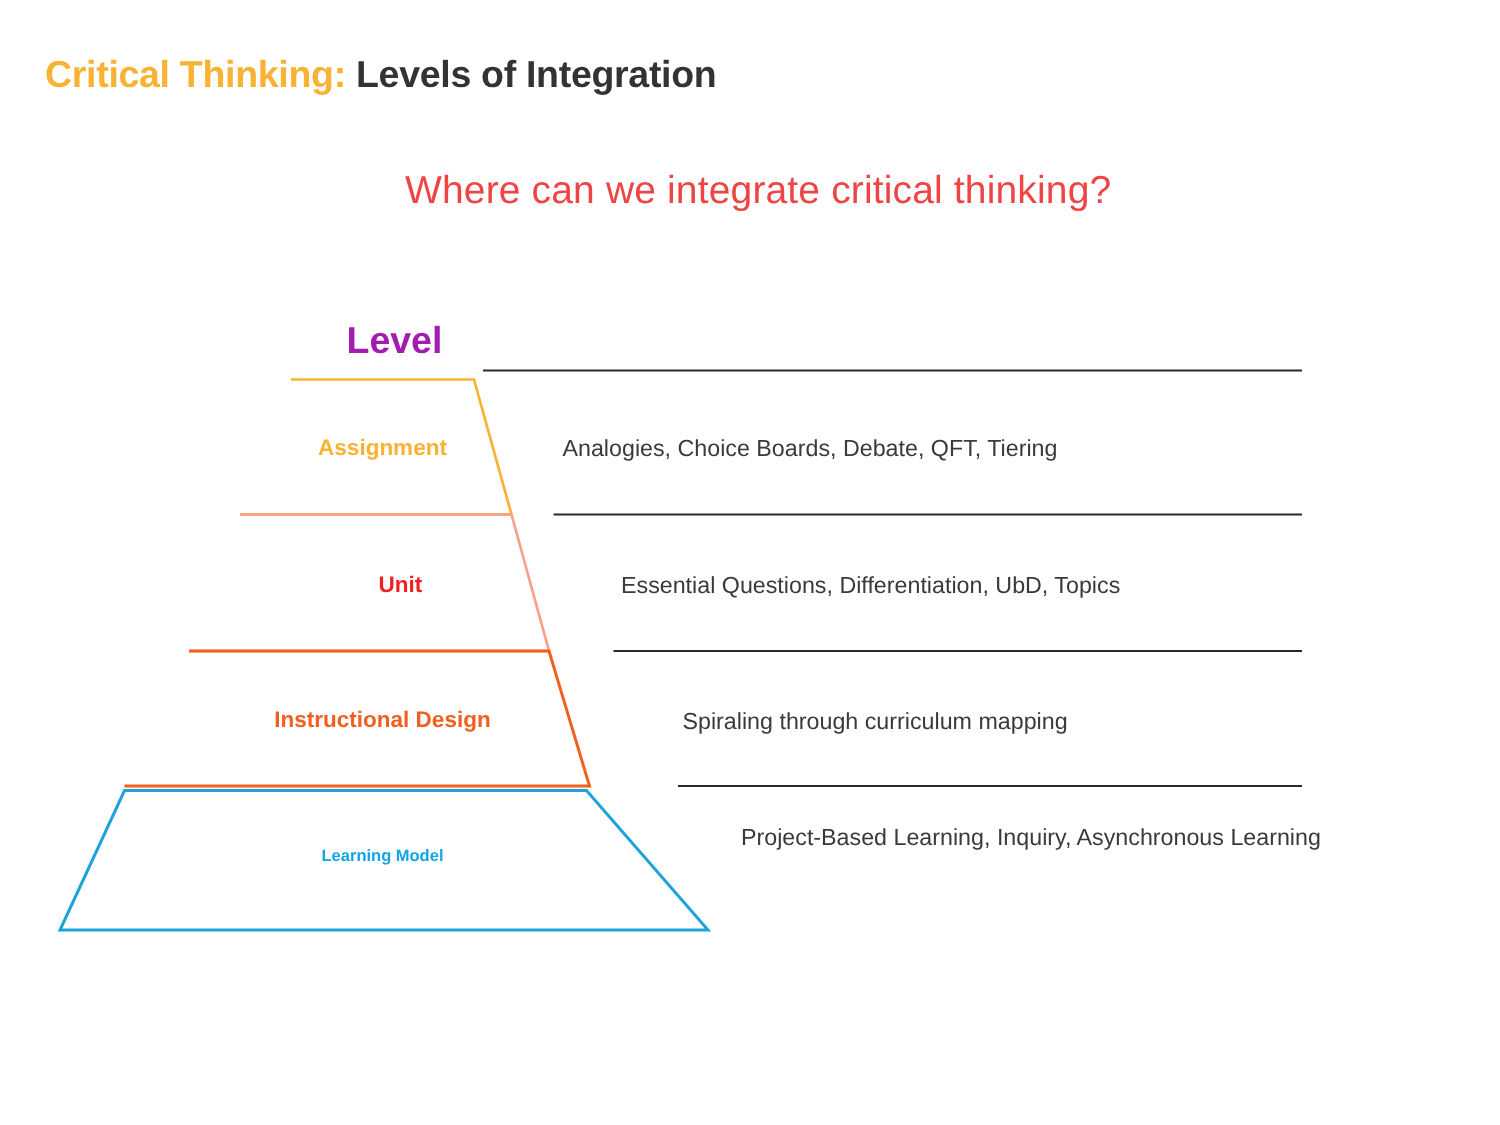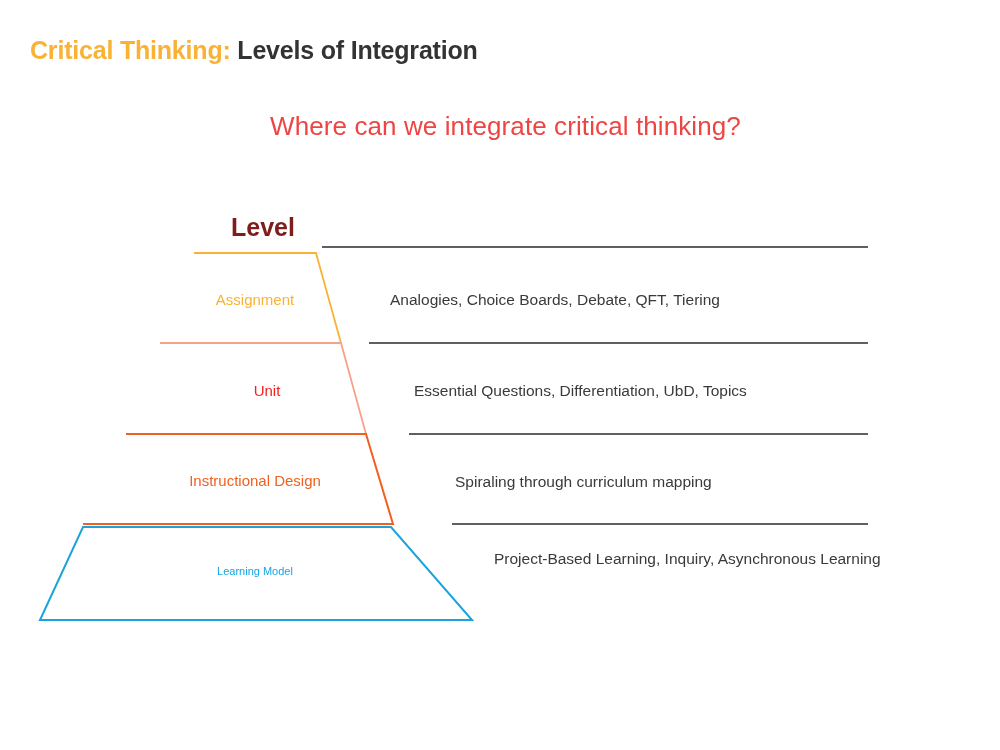--- a/index.html
+++ b/index.html
@@ -42,59 +42,59 @@
     color: #ef4444;
     letter-spacing: 0.1px;
     white-space: nowrap;
   }
 
   
   .col-head {
     position: absolute;
     font-size: 25px;
     font-weight: bold;
-    color: #7f1d1d;
+    color: #a21caf;
     white-space: nowrap;
   }
   .col-head-level      { left: 231px; top: 213px; }
   .col-head-strategies { left: 343px; top: 213px; }
 
   
   #pyramid-svg {
     position: absolute;
     left: 0;
     top: 0;
     width: 1000px;
     height: 750px;
     pointer-events: none;
   }
 
   
   .tier-label {
     position: absolute;
     text-align: center;
     font-size: 15px;
-    font-weight: normal;
+    font-weight: bold;
     white-space: nowrap;
     transform: translate(-50%, -50%);
   }
   .tier-label.lvl-assignment { left: 255px; top: 299px; color: #F9B233; }
   .tier-label.lvl-unit       { left: 255px; top: 390px; color: #F42020; margin-left: 12px; }
   .tier-label.lvl-id         { left: 255px; top: 480px; color: #F2601F; }
   .tier-label.lvl-lm         { left: 255px; top: 571px; color: #12A5E5; font-size: 11px; }
 
   
   .strategy {
     position: absolute;
     font-size: 15.5px;
     font-weight: normal;
     color: #3A3A3A;
     line-height: 1.45;
   }
-  .strategy.row-1 { left: 375px; top: 289px; margin-left: 15px; }
+  .strategy.row-1 { left: 375px; top: 289px; }
   .strategy.row-2 { left: 414px; top: 380px; }
   .strategy.row-3 { left: 455px; top: 471px; }
   .strategy.row-4 { left: 494px; top: 548px; width: 400px; }
 
   
   .logo {
     position: absolute;
     left: 836px;
     top: 660px;
     width: 140px;

